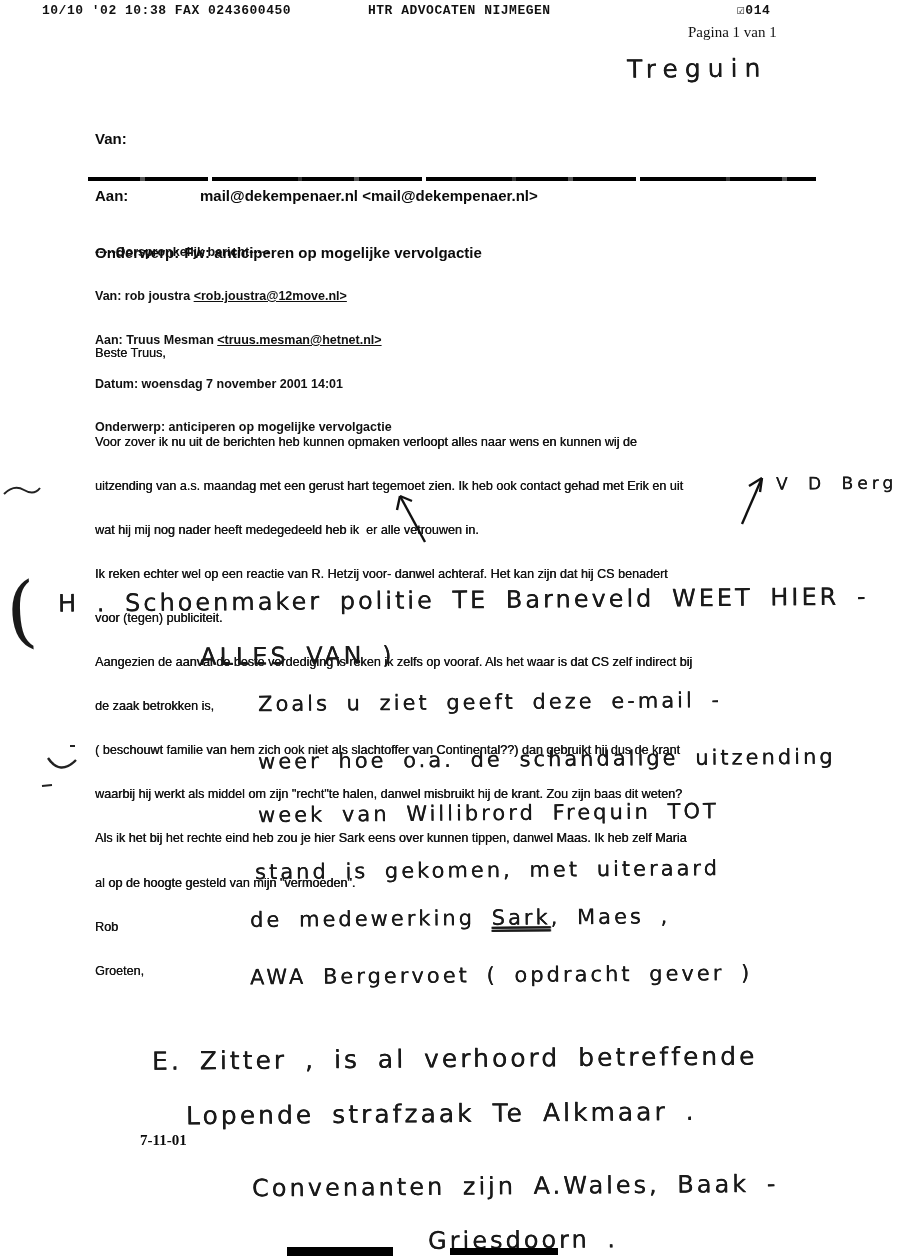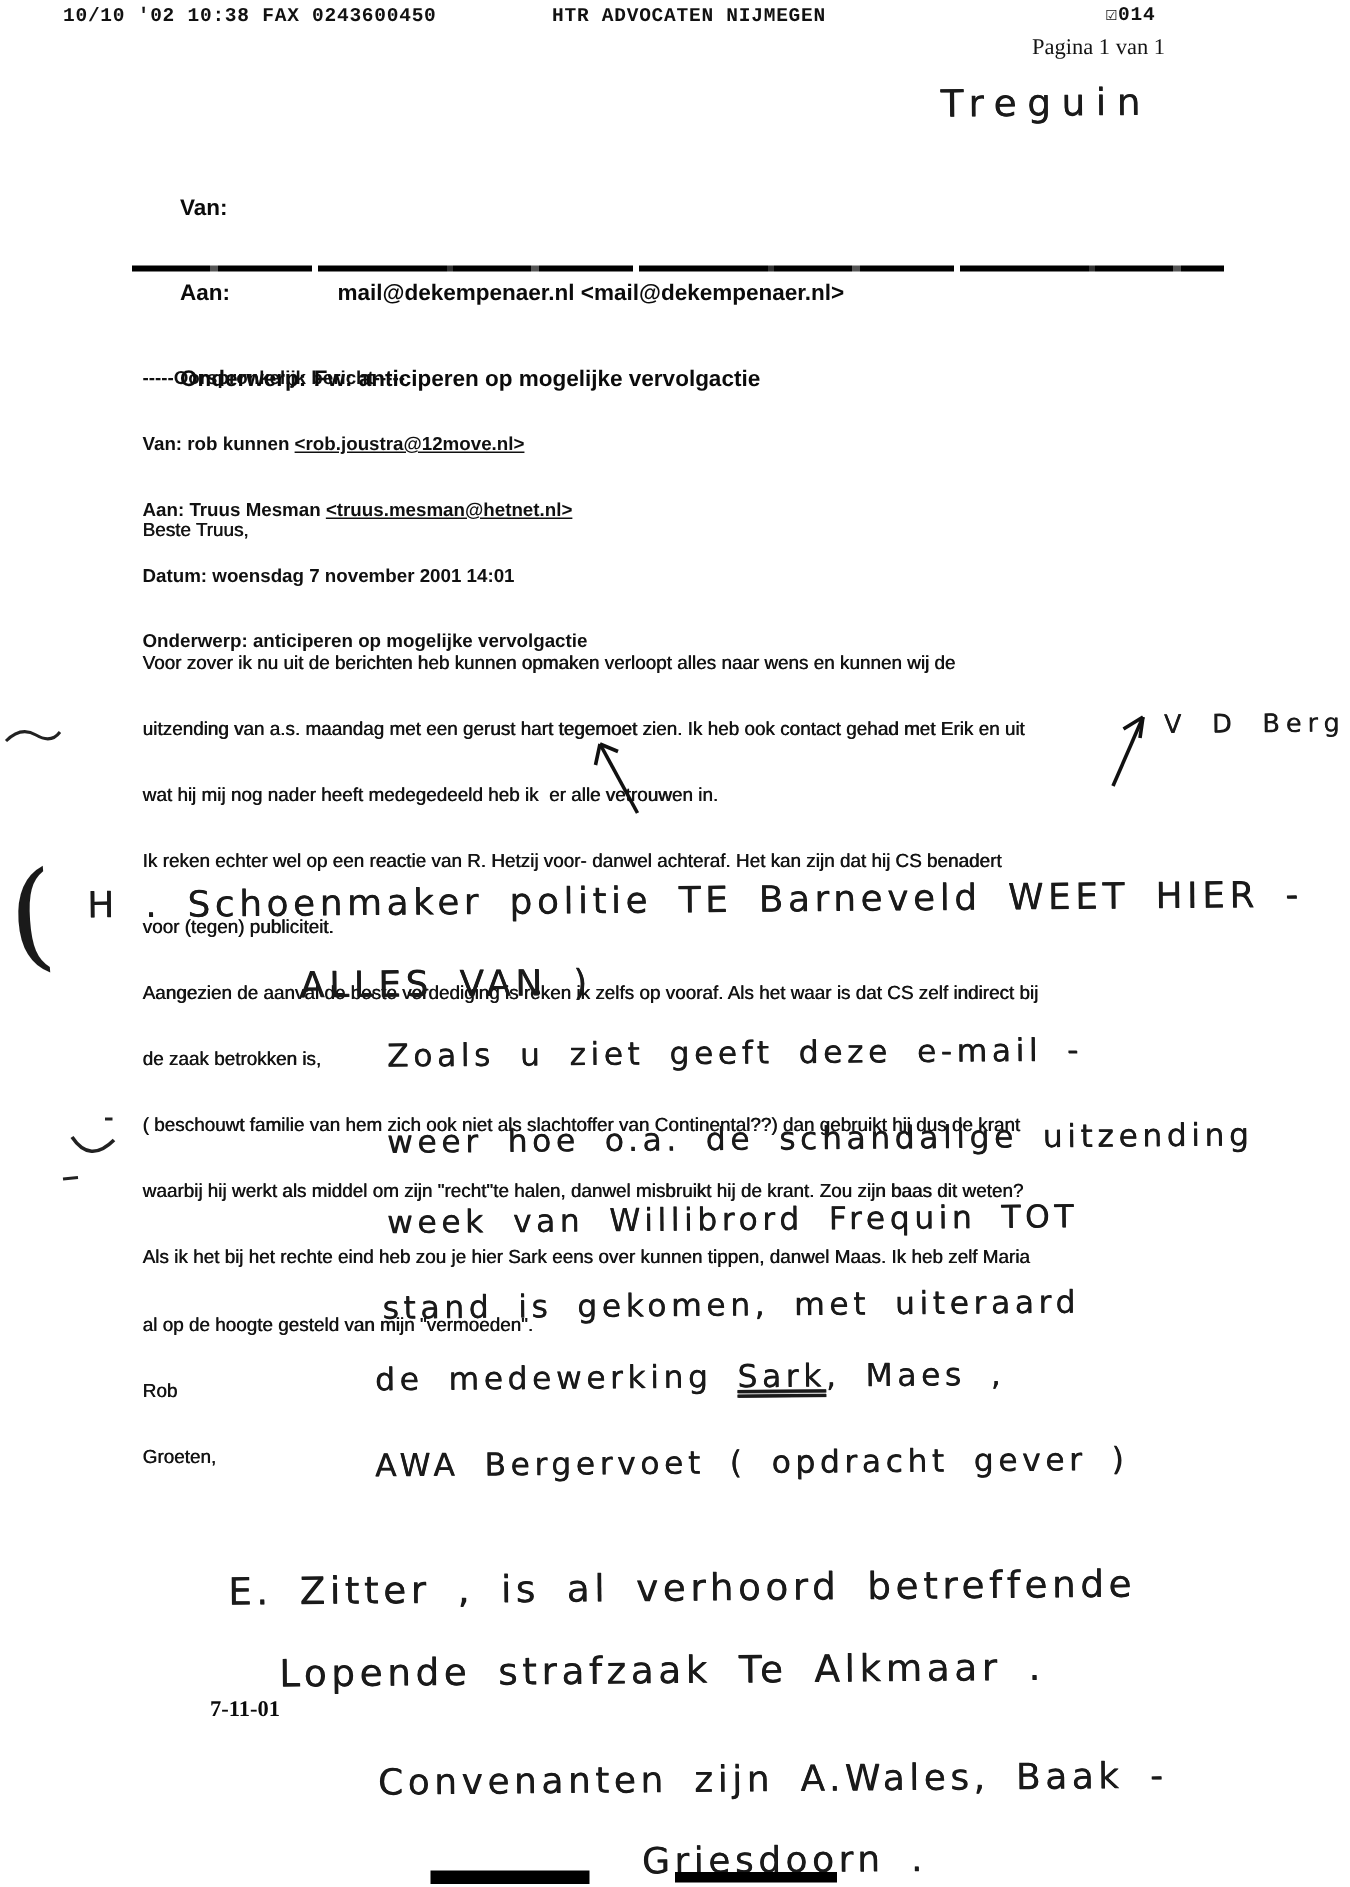--- a/index.html
+++ b/index.html
@@ -9,21 +9,21 @@
     font-family:"Liberation Sans",sans-serif;
   }
   .abs{position:absolute;white-space:pre;}
   
   .faxline{
     font-family:"Liberation Mono","DejaVu Sans Mono",monospace;
     font-weight:bold;font-size:13px;letter-spacing:.5px;color:#111;
   }
   .pagina{font-family:"Liberation Serif",serif;font-size:15px;color:#131313;}
   
-  .hdr-row{display:flex;font-size:15px;line-height:21px;margin-left:25px;}
+  .hdr-row{display:flex;font-size:15px;line-height:21px;}
   .hdr-lbl{font-weight:bold;width:105px;flex:0 0 auto;}
   .hdr-lbl.auto{width:auto;margin-right:5px;}
   .hdr-val{font-weight:bold;}
   .rule{
     background:repeating-linear-gradient(90deg,
       #000 0 52px, #555 52px 57px, #000 57px 120px,
       transparent 120px 124px, #000 124px 210px, #333 210px 214px);
     height:4px;
   }
   .orig{font-size:12.5px;font-weight:bold;line-height:14.6px;color:#101010;}
@@ -71,21 +71,21 @@
     <div class="hdr-row">
       <span class="hdr-lbl auto">Onderwerp:</span>
       <span class="hdr-val">Fw: anticiperen op mogelijke vervolgactie</span>
     </div>
   </div>
 
   <div class="abs rule" style="left:88px;top:177px;width:728px;"></div>
 
   <div class="abs orig" style="left:95px;top:216px;">
     <div>-----Oorspronkelijk bericht-----</div>
-    <div><span>Van: rob kunnen </span><span class="u">&lt;rob.joustra@12move.nl&gt;</span></div>
+    <div><span>Van: rob joustra </span><span class="u">&lt;rob.joustra@12move.nl&gt;</span></div>
     <div><span>Aan: Truus Mesman </span><span class="u">&lt;truus.mesman@hetnet.nl&gt;</span></div>
     <div>Datum: woensdag 7 november 2001 14:01</div>
     <div>Onderwerp: anticiperen op mogelijke vervolgactie</div>
   </div>
 
   <div class="abs bodytxt" style="left:95px;top:317px;width:730px;">
     <div class="bodyline">Beste Truus,</div>
     <div class="bodyline"></div>
     <div class="bodyline">Voor zover ik nu uit de berichten heb kunnen opmaken verloopt alles naar wens en kunnen wij de</div>
     <div class="bodyline">uitzending van a.s. maandag met een gerust hart tegemoet zien. Ik heb ook contact gehad met Erik en uit</div>

